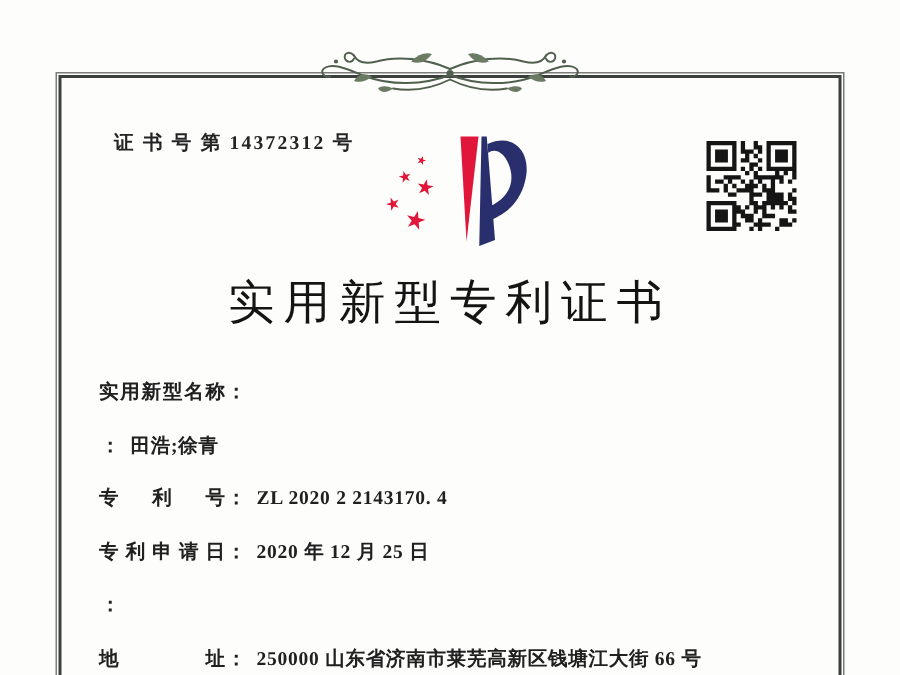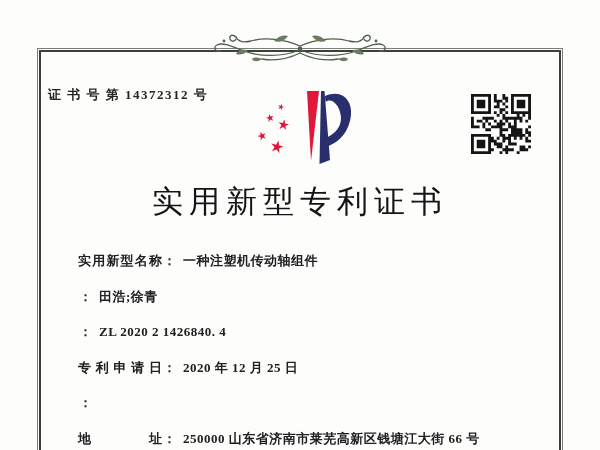--- a/index.html
+++ b/index.html
@@ -14,42 +14,42 @@
   .frame-outer{
     position:absolute;left:37px;top:48px;width:524px;height:410px;
     border:1px solid #7a7d78;
   }
   .frame-inner{
     position:absolute;inset:1px;
     border:2px solid #3c403c;
   }
   
   .cert-no{
-    position:absolute;left:48px;top:86px;
+    position:absolute;left:76px;top:86px;
     font-size:13px;letter-spacing:1.5px;font-weight:600;color:#242424;
     white-space:nowrap;
   }
   
   .flourish{position:absolute;left:204px;top:29px;width:192px;height:38px;}
   
   .logo{position:absolute;left:245px;top:88px;width:110px;height:80px;}
   
   .qr{position:absolute;left:470px;top:94px;width:62px;height:60px;}
   
   .title{
     position:absolute;left:0;top:181px;width:600px;
     text-align:center;font-size:31px;font-weight:400;
     letter-spacing:6px;color:#141414;white-space:nowrap;
   }
   
   .fields{position:absolute;left:66px;top:252px;right:60px;}
   .field-row{
     display:flex;align-items:baseline;
     height:21px;margin-bottom:14.5px;
-    font-size:13px;font-weight:600;color:#202020;white-space:nowrap;margin-left:12px;
+    font-size:13px;font-weight:600;color:#202020;white-space:nowrap;
   }
   .field-label{
     display:inline-block;width:84px;
     text-align:justify;text-align-last:justify;
     letter-spacing:0;
   }
   .field-colon{margin:0 7px 0 1px;}
   .field-value{letter-spacing:0.5px;}
 </style>
 </head>
@@ -101,31 +101,31 @@
   <svg class="qr" id="qr-svg" viewBox="0 0 21 21" aria-hidden="true">
       <path d="M0,0h1v1h-1zM1,0h1v1h-1zM2,0h1v1h-1zM3,0h1v1h-1zM4,0h1v1h-1zM5,0h1v1h-1zM6,0h1v1h-1zM8,0h1v1h-1zM11,0h1v1h-1zM14,0h1v1h-1zM15,0h1v1h-1zM16,0h1v1h-1zM17,0h1v1h-1zM18,0h1v1h-1zM19,0h1v1h-1zM20,0h1v1h-1zM0,1h1v1h-1zM6,1h1v1h-1zM8,1h1v1h-1zM11,1h1v1h-1zM12,1h1v1h-1zM14,1h1v1h-1zM20,1h1v1h-1zM0,2h1v1h-1zM2,2h1v1h-1zM3,2h1v1h-1zM4,2h1v1h-1zM6,2h1v1h-1zM8,2h1v1h-1zM9,2h1v1h-1zM10,2h1v1h-1zM12,2h1v1h-1zM14,2h1v1h-1zM16,2h1v1h-1zM17,2h1v1h-1zM18,2h1v1h-1zM20,2h1v1h-1zM0,3h1v1h-1zM2,3h1v1h-1zM3,3h1v1h-1zM4,3h1v1h-1zM6,3h1v1h-1zM9,3h1v1h-1zM11,3h1v1h-1zM14,3h1v1h-1zM16,3h1v1h-1zM17,3h1v1h-1zM18,3h1v1h-1zM20,3h1v1h-1zM0,4h1v1h-1zM2,4h1v1h-1zM3,4h1v1h-1zM4,4h1v1h-1zM6,4h1v1h-1zM8,4h1v1h-1zM9,4h1v1h-1zM12,4h1v1h-1zM14,4h1v1h-1zM16,4h1v1h-1zM17,4h1v1h-1zM18,4h1v1h-1zM20,4h1v1h-1zM0,5h1v1h-1zM6,5h1v1h-1zM10,5h1v1h-1zM11,5h1v1h-1zM14,5h1v1h-1zM20,5h1v1h-1zM0,6h1v1h-1zM1,6h1v1h-1zM2,6h1v1h-1zM3,6h1v1h-1zM4,6h1v1h-1zM5,6h1v1h-1zM6,6h1v1h-1zM8,6h1v1h-1zM10,6h1v1h-1zM12,6h1v1h-1zM14,6h1v1h-1zM15,6h1v1h-1zM16,6h1v1h-1zM17,6h1v1h-1zM18,6h1v1h-1zM19,6h1v1h-1zM20,6h1v1h-1zM9,7h1v1h-1zM11,7h1v1h-1zM16,7h1v1h-1zM18,7h1v1h-1zM20,7h1v1h-1zM0,8h1v1h-1zM4,8h1v1h-1zM5,8h1v1h-1zM6,8h1v1h-1zM7,8h1v1h-1zM11,8h1v1h-1zM12,8h1v1h-1zM13,8h1v1h-1zM14,8h1v1h-1zM15,8h1v1h-1zM16,8h1v1h-1zM17,8h1v1h-1zM20,8h1v1h-1zM0,9h1v1h-1zM2,9h1v1h-1zM3,9h1v1h-1zM5,9h1v1h-1zM8,9h1v1h-1zM10,9h1v1h-1zM12,9h1v1h-1zM15,9h1v1h-1zM17,9h1v1h-1zM19,9h1v1h-1zM0,10h1v1h-1zM4,10h1v1h-1zM6,10h1v1h-1zM9,10h1v1h-1zM10,10h1v1h-1zM11,10h1v1h-1zM13,10h1v1h-1zM15,10h1v1h-1zM0,11h1v1h-1zM1,11h1v1h-1zM2,11h1v1h-1zM4,11h1v1h-1zM7,11h1v1h-1zM8,11h1v1h-1zM9,11h1v1h-1zM10,11h1v1h-1zM13,11h1v1h-1zM14,11h1v1h-1zM15,11h1v1h-1zM20,11h1v1h-1zM5,12h1v1h-1zM6,12h1v1h-1zM10,12h1v1h-1zM11,12h1v1h-1zM12,12h1v1h-1zM14,12h1v1h-1zM15,12h1v1h-1zM16,12h1v1h-1zM17,12h1v1h-1zM19,12h1v1h-1zM10,13h1v1h-1zM14,13h1v1h-1zM15,13h1v1h-1zM16,13h1v1h-1zM17,13h1v1h-1zM19,13h1v1h-1zM20,13h1v1h-1zM0,14h1v1h-1zM1,14h1v1h-1zM2,14h1v1h-1zM3,14h1v1h-1zM4,14h1v1h-1zM5,14h1v1h-1zM6,14h1v1h-1zM10,14h1v1h-1zM11,14h1v1h-1zM13,14h1v1h-1zM14,14h1v1h-1zM15,14h1v1h-1zM16,14h1v1h-1zM17,14h1v1h-1zM18,14h1v1h-1zM20,14h1v1h-1zM0,15h1v1h-1zM6,15h1v1h-1zM7,15h1v1h-1zM9,15h1v1h-1zM11,15h1v1h-1zM12,15h1v1h-1zM13,15h1v1h-1zM15,15h1v1h-1zM17,15h1v1h-1zM19,15h1v1h-1zM0,16h1v1h-1zM2,16h1v1h-1zM3,16h1v1h-1zM4,16h1v1h-1zM6,16h1v1h-1zM7,16h1v1h-1zM8,16h1v1h-1zM11,16h1v1h-1zM13,16h1v1h-1zM19,16h1v1h-1zM20,16h1v1h-1zM0,17h1v1h-1zM2,17h1v1h-1zM3,17h1v1h-1zM4,17h1v1h-1zM6,17h1v1h-1zM8,17h1v1h-1zM9,17h1v1h-1zM10,17h1v1h-1zM13,17h1v1h-1zM14,17h1v1h-1zM15,17h1v1h-1zM0,18h1v1h-1zM2,18h1v1h-1zM3,18h1v1h-1zM4,18h1v1h-1zM6,18h1v1h-1zM9,18h1v1h-1zM10,18h1v1h-1zM12,18h1v1h-1zM17,18h1v1h-1zM18,18h1v1h-1zM20,18h1v1h-1zM0,19h1v1h-1zM6,19h1v1h-1zM7,19h1v1h-1zM11,19h1v1h-1zM12,19h1v1h-1zM13,19h1v1h-1zM14,19h1v1h-1zM17,19h1v1h-1zM18,19h1v1h-1zM19,19h1v1h-1zM0,20h1v1h-1zM1,20h1v1h-1zM2,20h1v1h-1zM3,20h1v1h-1zM4,20h1v1h-1zM5,20h1v1h-1zM6,20h1v1h-1zM10,20h1v1h-1zM12,20h1v1h-1zM16,20h1v1h-1z" fill="#151515"></path>
     </svg>
 
   <div class="title">实用新型专利证书</div>
 
   <div class="fields">
     <div class="field-row">
       <span class="field-label">实用新型名称</span>
         <span class="field-colon">：</span>
-        <span class="field-value">一种注塑机传动轴组件</span>
     </div>
 
     <div class="field-row">
         <span class="field-colon">：</span>
         <span class="field-value">田浩;徐青</span>
     </div>
 
     <div class="field-row">
+      <span class="field-label">专利号</span>
         <span class="field-colon">：</span>
-        <span class="field-value">ZL 2020 2 1426840. 4</span>
+        <span class="field-value">ZL 2020 2 2143170. 4</span>
     </div>
 
     <div class="field-row">
       <span class="field-label">专利申请日</span>
         <span class="field-colon">：</span>
         <span class="field-value">2020 年 12 月 25 日</span>
     </div>
 
     <div class="field-row">
         <span class="field-colon">：</span>

